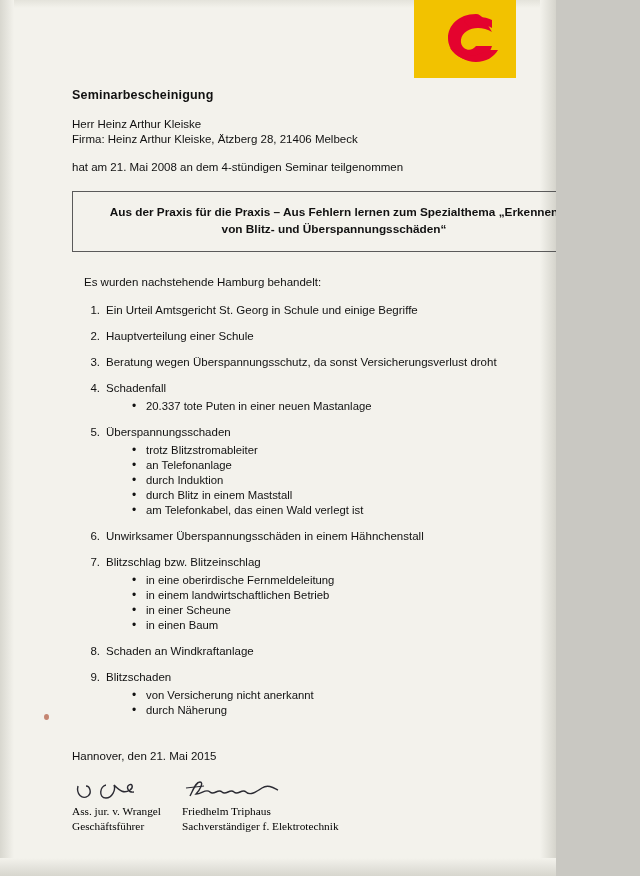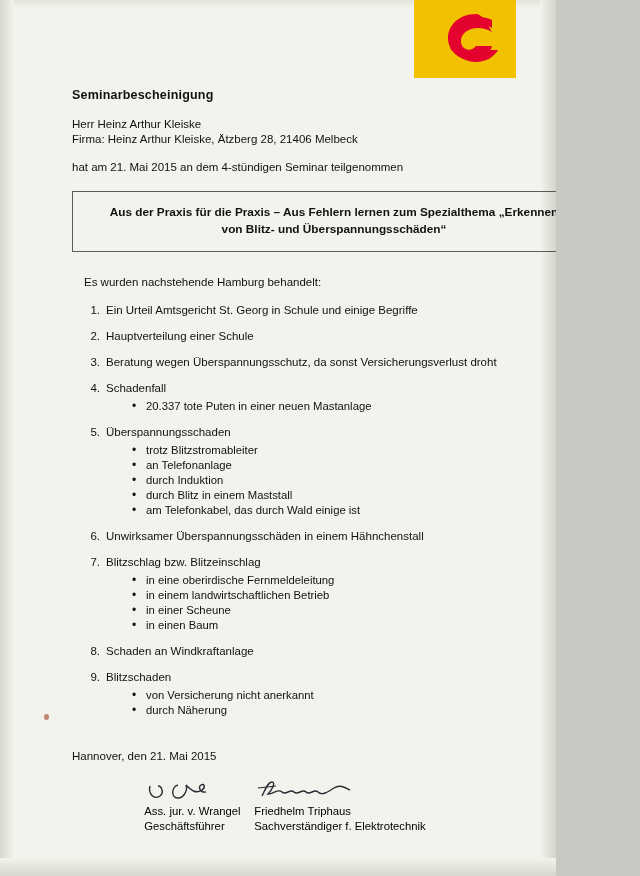--- a/index.html
+++ b/index.html
@@ -146,21 +146,22 @@
     margin: 34px 0 0 0;
     padding-right: 20px;
   }
 
   .signatures {
     position: absolute;
     left: 72px;
     right: 40px;
     top: 778px;
     display: flex;
-    justify-content: center;
+    justify-content: flex-start;
+    font-family: Liberation Serif, serif;
   }
   .sig-block {
     font-size: 11.3px;
     line-height: 1.35;
   }
   .sig-block.right {
     text-align: left;
     margin-right: 18px;
   }
   .sig-mark {
@@ -199,21 +200,21 @@
     </svg>
   </div>
 
   <div class="content">
 
     <p class="doc-title">Seminarbescheinigung</p>
 
     <p class="recipient-line">Herr Heinz Arthur Kleiske</p>
     <p class="recipient-line">Firma: Heinz Arthur Kleiske, Ätzberg 28, 21406 Melbeck</p>
 
-    <p class="attendance-line">hat am 21. Mai 2015 an dem 4-stündigen Seminar teilgenommen</p>
+    <p class="attendance-line">hat am 21. Mai 2008 an dem 4-stündigen Seminar teilgenommen</p>
 
     <div class="highlight-box">
       <span>Aus der Praxis für die Praxis – Aus Fehlern lernen zum Spezialthema „Erkennen von Blitz- und Überspannungsschäden“</span>
     </div>
 
     <p class="topics-intro">Es wurden nachstehende Hamburg behandelt:</p>
 
     <ol class="topics">
       <li>
         <span class="num">1.</span>
@@ -235,21 +236,21 @@
         </ul>
       </li>
       <li>
         <span class="num">5.</span>
         <span class="txt">Überspannungsschaden</span>
         <ul class="sub">
           <li>trotz Blitzstromableiter</li>
           <li>an Telefonanlage</li>
           <li>durch Induktion</li>
           <li>durch Blitz in einem Maststall</li>
-          <li>am Telefonkabel, das durch Wald einige ist</li>
+          <li>am Telefonkabel, das einen Wald verlegt ist</li>
         </ul>
       </li>
       <li>
         <span class="num">6.</span>
         <span class="txt">Unwirksamer Überspannungsschäden in einem Hähnchenstall</span>
       </li>
       <li>
         <span class="num">7.</span>
         <span class="txt">Blitzschlag bzw. Blitzeinschlag</span>
         <ul class="sub">

